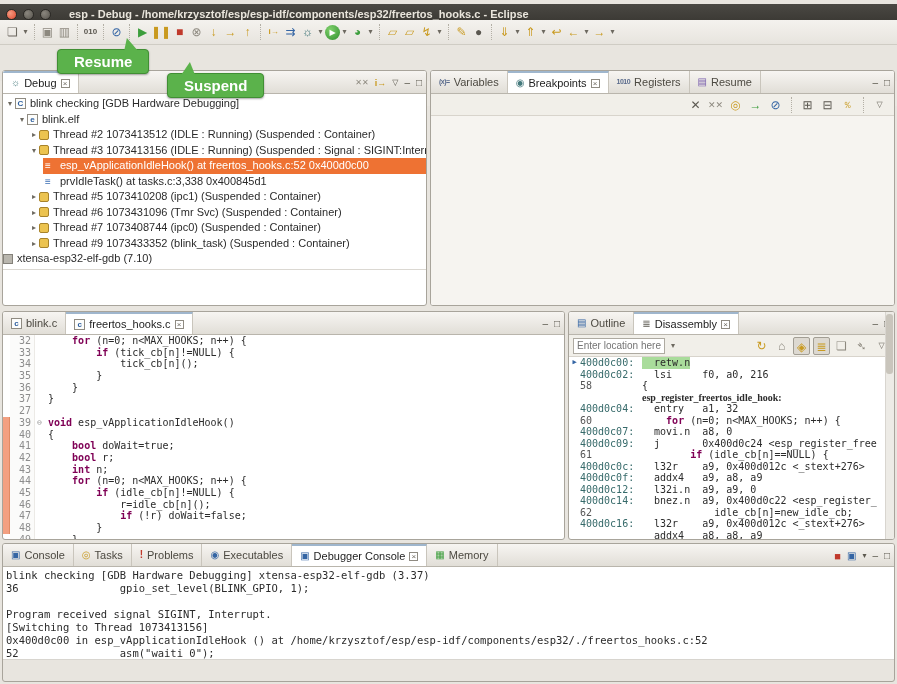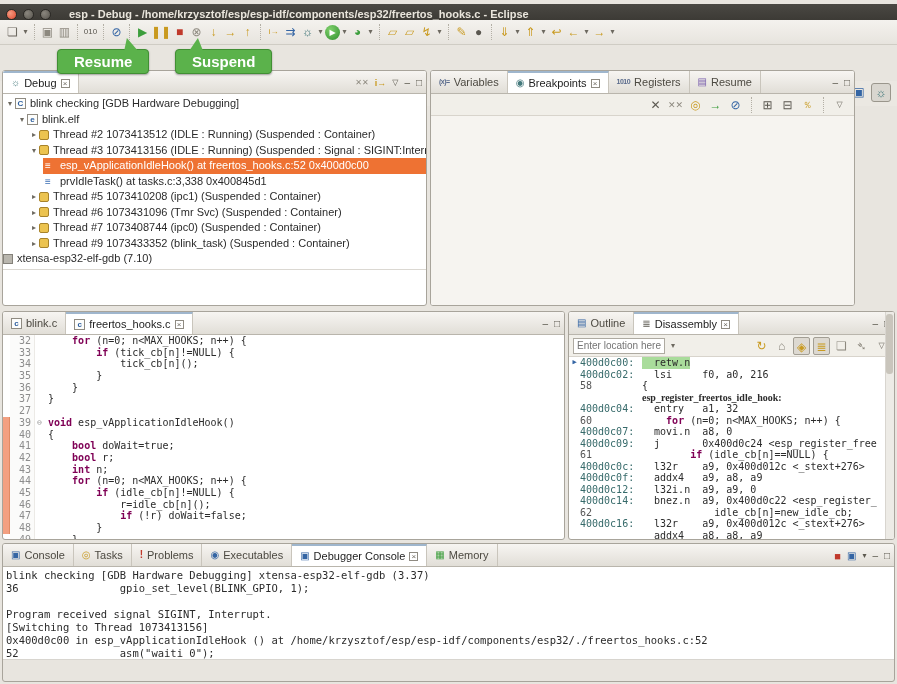--- a/index.html
+++ b/index.html
@@ -10,21 +10,21 @@
   .titlebar { position:absolute; left:0; top:4px; width:897px; height:20px; background:linear-gradient(#4a4843,#393732); display:flex; align-items:center; }
   .winbtn { width:11px; height:11px; border-radius:50%; margin-left:6px; border:1px solid #2a2824; }
   .winbtn.close { background:radial-gradient(circle at 35% 35%, #f59a80, #df4b32); }
   .winbtn.min, .winbtn.max { background:radial-gradient(circle at 35% 35%, #8a867e, #57544d); }
   .title { color:#e9e5dc; font-weight:bold; font-size:11px; margin-left:18px; white-space:nowrap; }
 
   
   .toolbar { position:absolute; left:0; top:20px; width:897px; height:25px; background:linear-gradient(#f4f2ee,#e7e4de); border-bottom:1px solid #cfccc4; display:flex; align-items:center; padding-left:4px; }
   .tbi { display:inline-block; min-width:17px; height:18px; line-height:18px; text-align:center; font-size:12px; color:#6d6960; cursor:default; }
   .tbi.sm { min-width:9px; font-size:8px; }
-  .tbi.txt { font-size:8px; font-weight:normal; letter-spacing:0; }
+  .tbi.txt { font-size:8px; font-weight:bold; letter-spacing:0; }
   .yellow { color:#c99a1f; } .green { color:#3c9e3c; } .red { color:#c0392b; } .blue { color:#3465a4; } .teal { color:#44797c; } .gray { color:#8d897f; } .dkgray { color:#5a574f; }
   .sep { width:1px; height:16px; border-left:1px dotted #b3afa5; margin:0 4px; }
   .runbtn { width:15px; height:15px; border-radius:50%; background:radial-gradient(circle at 35% 30%, #7fd06a, #2f8f2f); color:#fff; font-size:8px; line-height:15px; text-align:center; }
 
   .row2 { position:absolute; left:0; top:45px; width:897px; height:25px; background:#ebe8e2;margin-top:36px; }
   .qa { position:absolute; right:87px; top:2px; border:1px solid #b6b2a8; border-radius:9px; background:#f7f5f1; color:#77736a; padding:2px 11px; font-size:11px; }
   .persp { position:absolute; top:2px; width:20px; height:19px; text-align:center; line-height:19px; font-size:12px; }
   .persp.active { border:1px solid #9a968c; border-radius:3px; background:#d9d6cf; }
 
   
@@ -54,21 +54,21 @@
   .texp { width:10px; display:inline-block; text-align:center; font-size:8px; color:#6d6960; flex:none; }
   .ticon { flex:none; margin-right:4px; }
   .tlabel { white-space:nowrap; }
   .trow.selected { background:#ee7233; color:#fff; }
   .icon-thread { width:10px; height:10px; background:#ecc34f; border:1px solid #a8832a; border-radius:2px; }
   .icon-frame { color:#3b6fb5; font-size:10px; font-weight:bold; width:11px; }
   .trow.selected .icon-frame { color:#fff; }
   .icon-gdb { width:10px; height:10px; background:#b9b6ae; border:1px solid #84817a; }
 
   
-  #rtPanel { left:430px; top:70px; width:425px; height:236px; }
+  #rtPanel { left:430px; top:70px; width:465px; height:236px; }
   #rtPanel .content { height:100%; background:#f6f4f0; }
 
   
   #editorPanel { left:2px; top:311px; width:563px; height:229px; }
   .codearea { font-family:"DejaVu Sans Mono", monospace; font-size:10px; }
   .cl { display:flex; height:11.7px; line-height:11.7px; white-space:pre; }
   .cl .mark { width:7px; flex:none; }
   .cl .mark.m { background:#f3a081; border-right:1px solid #e08a64; }
   .cl .ln { width:24px; flex:none; text-align:right; padding-right:3px; color:#8c8c8c; background:#fbfbfa; }
   .cl .fold { width:10px; flex:none; color:#9a9a9a; font-size:8px; text-align:center; border-left:1px solid #eceae6; }
@@ -157,21 +157,21 @@
 
 <div class="row2">
   <span class="qa">Quick Access</span>
   <span class="sep" style="position:absolute; right:78px; top:4px;"></span>
   <span class="persp dkgray" style="right:52px;">⊞</span>
   <span class="persp blue" style="right:28px;">▣</span>
   <span class="persp teal active" style="right:6px;">☼</span>
 </div>
 
 <div class="callout resume" style="left:57px;">Resume</div>
-<div class="callout suspend" style="left:175px;">Suspend</div>
+<div class="callout suspend" style="left:167px;margin-top:24px;">Suspend</div>
 
 <div class="panel" id="debugPanel">
   <div class="tabbar">
     <div class="tab active">
       <span class="mini teal">☼</span>
       <span>Debug</span>
       <span class="closebox">×</span>
     </div>
     <div class="chrome">
       <span class="gray" style="font-size:8px;">✕✕</span>

